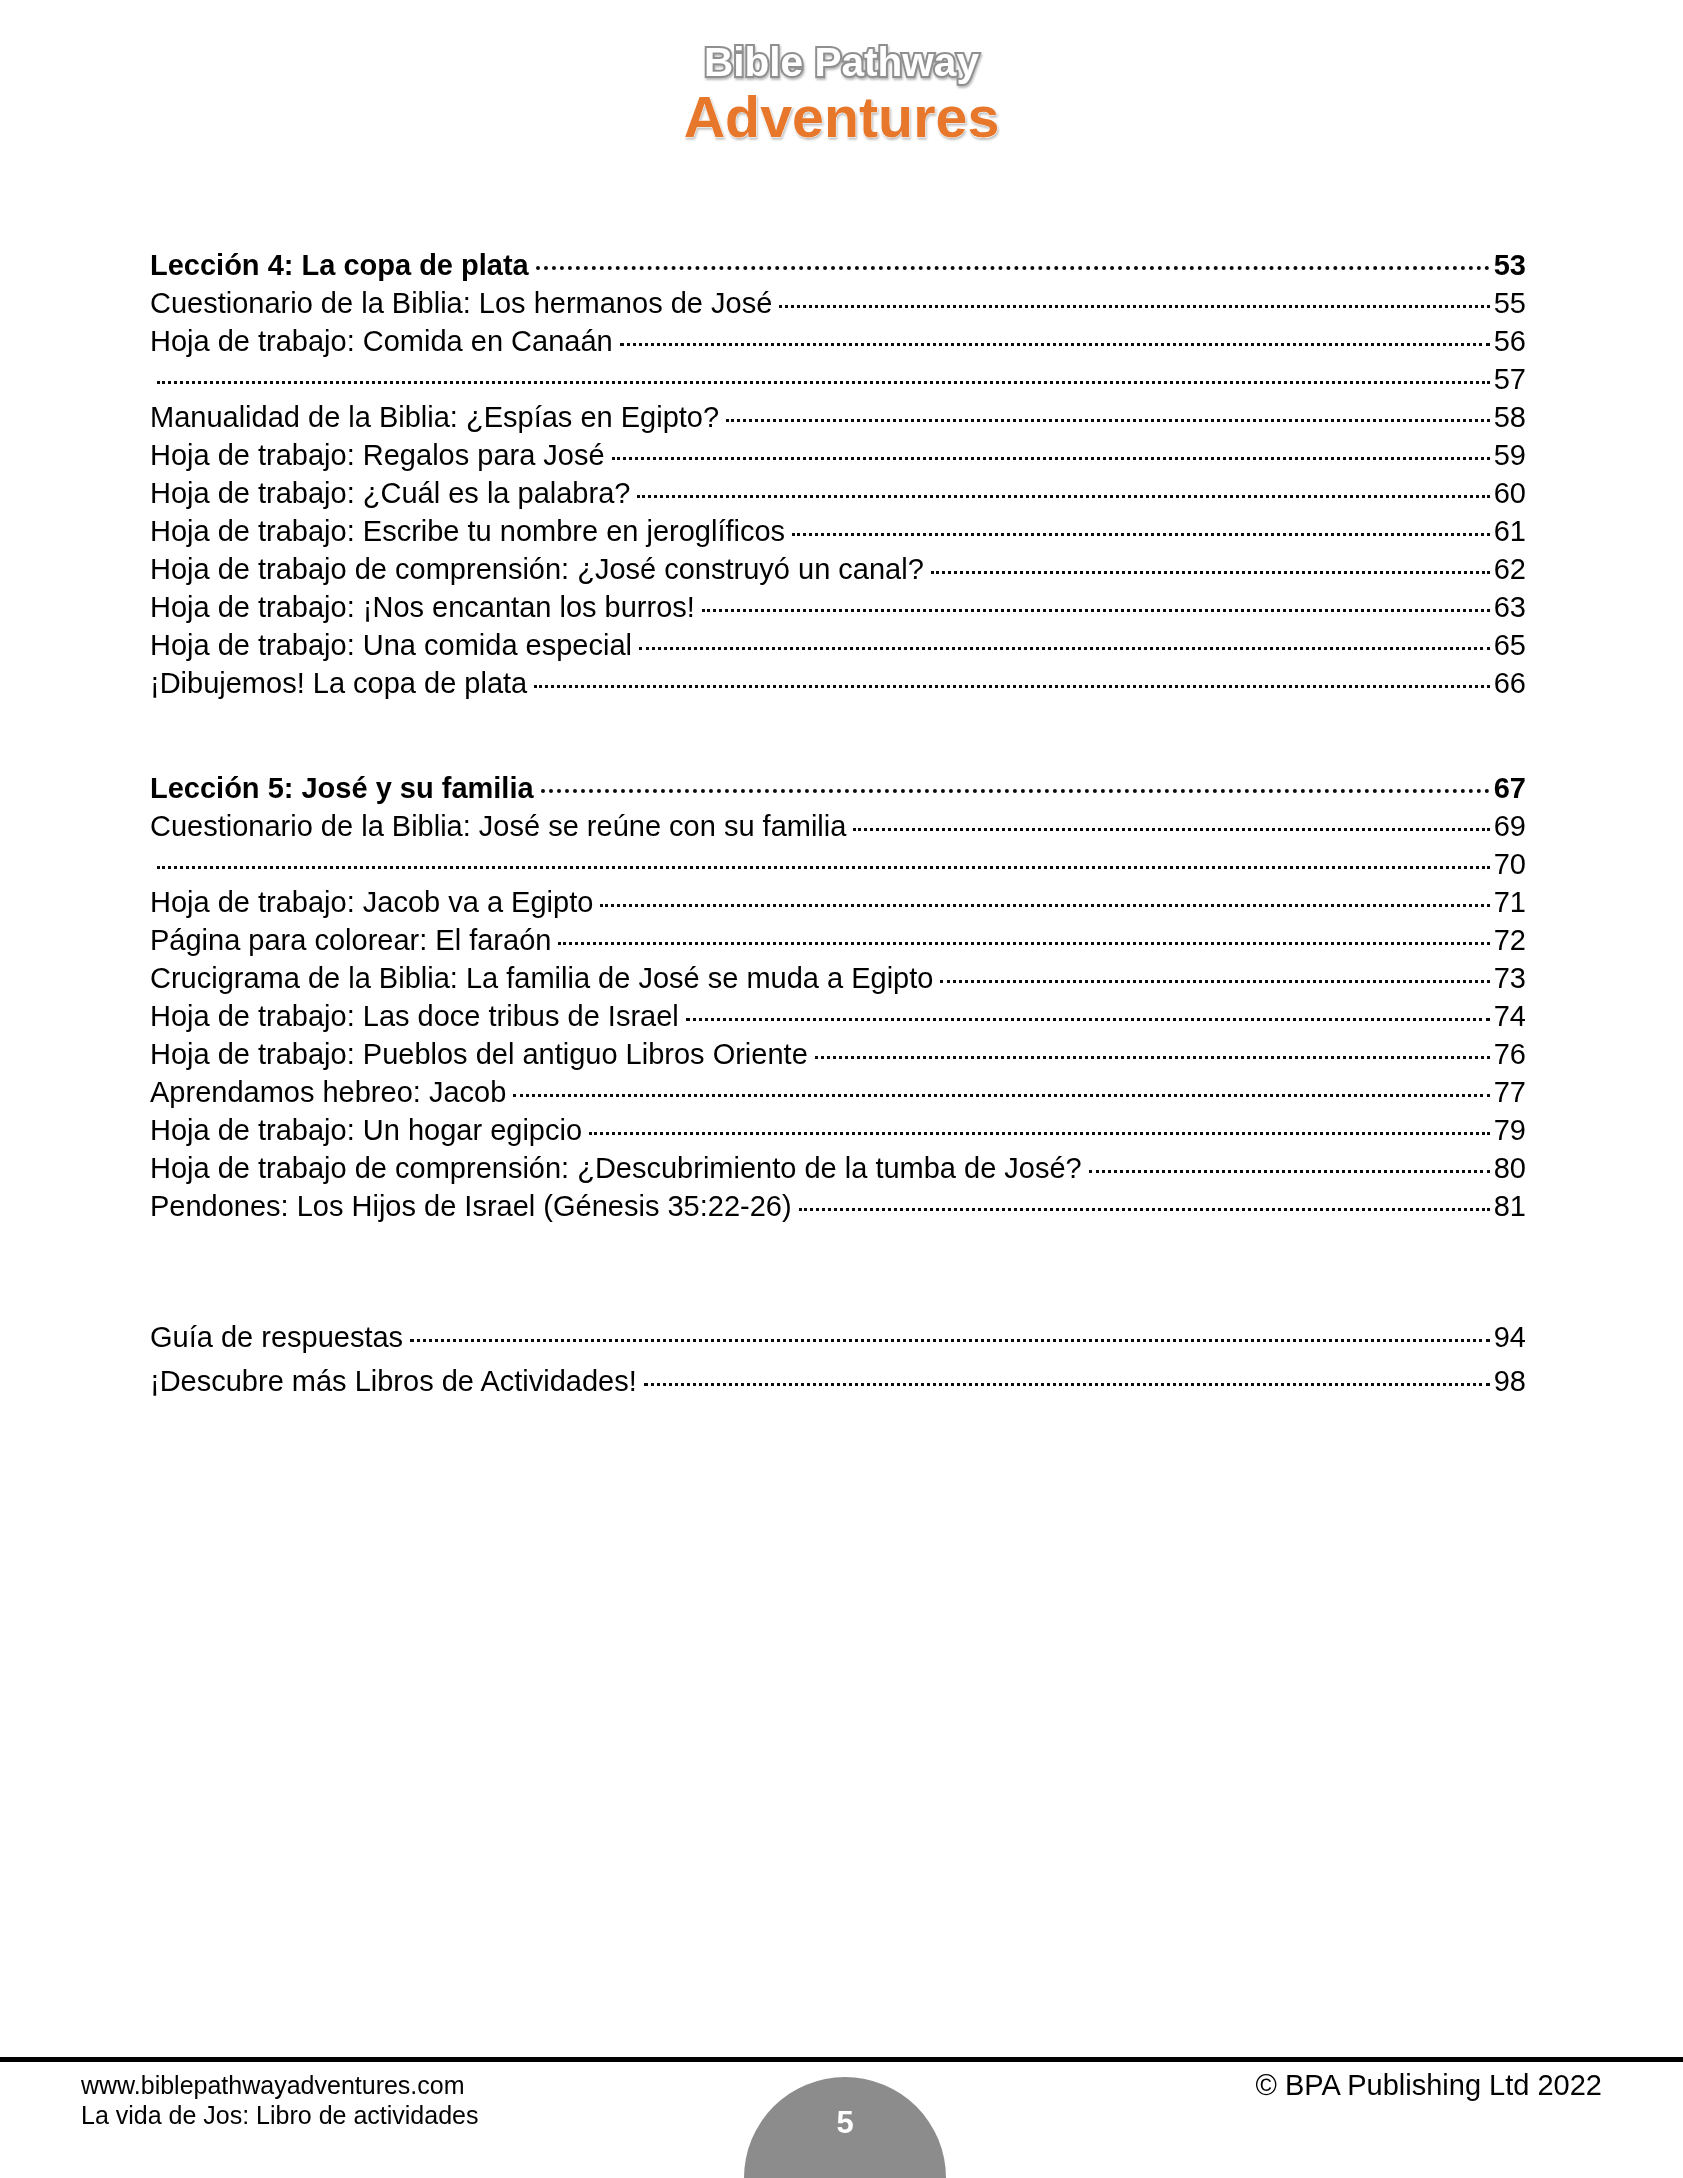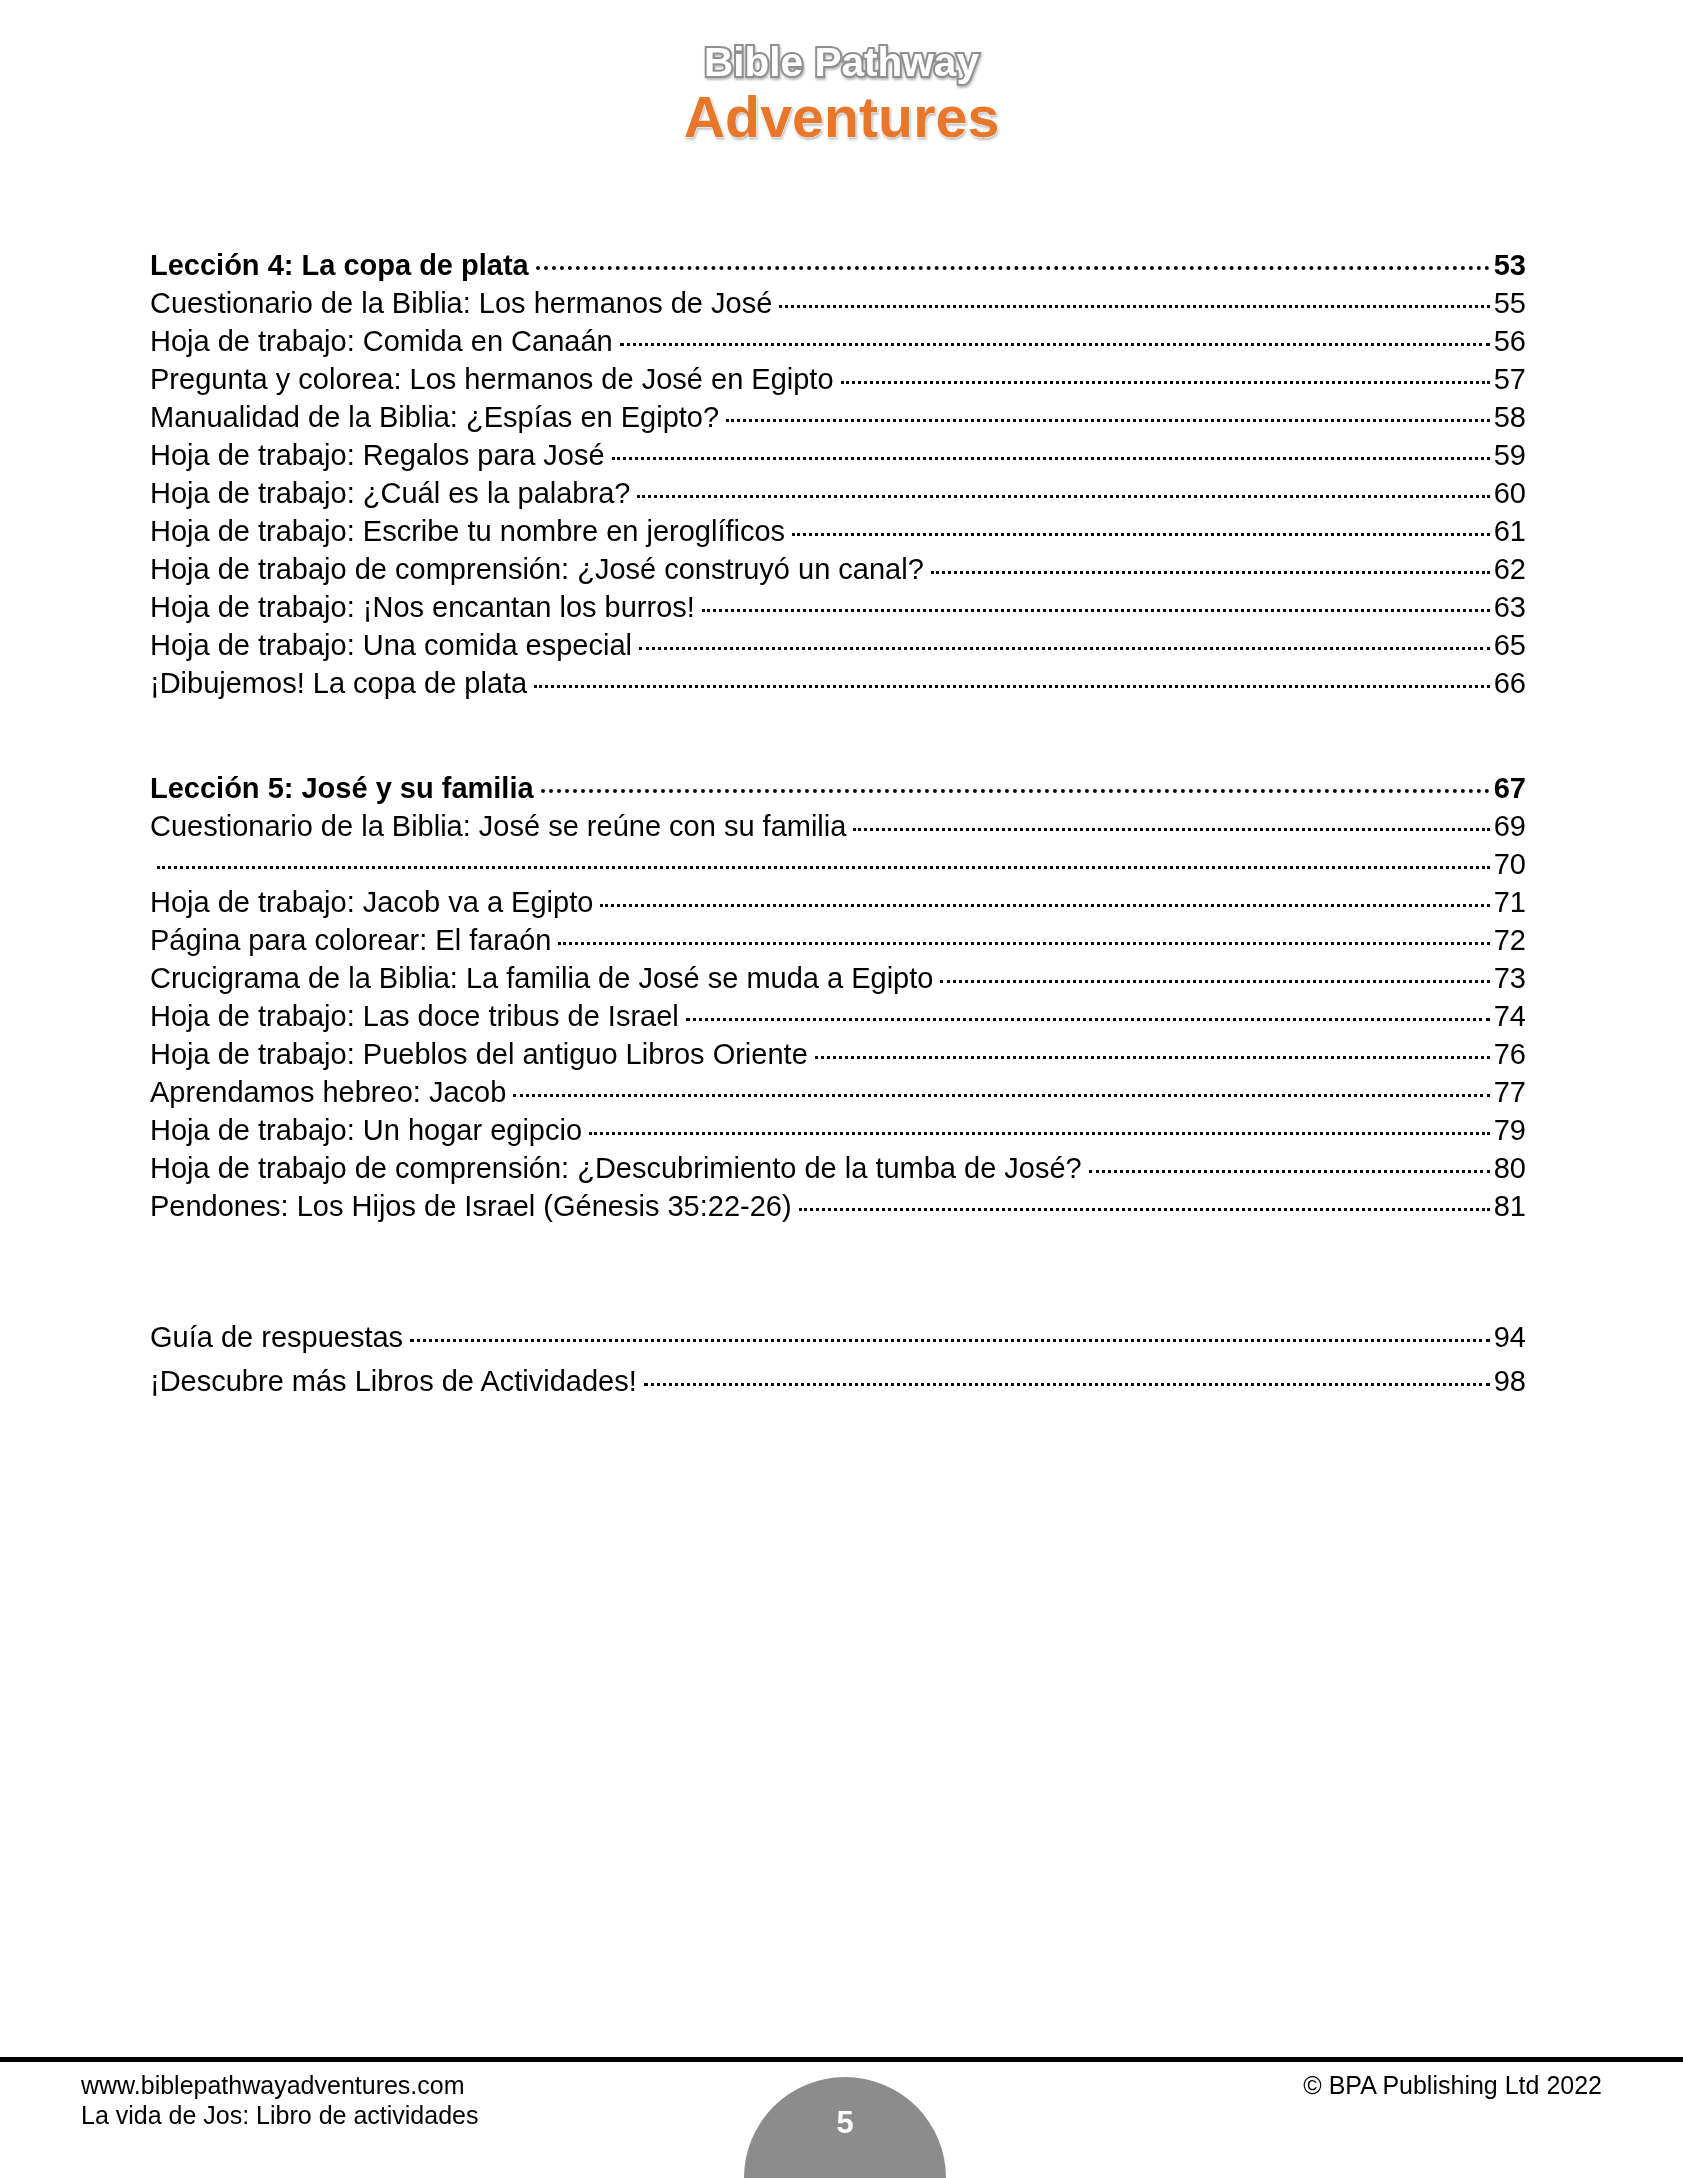--- a/index.html
+++ b/index.html
@@ -55,21 +55,21 @@
     background: #000;
   }
   .footer-left {
     position: absolute;
     left: 81px; top: 2070px;
     font-size: 25px; line-height: 30px;
   }
   .footer-right {
     position: absolute;
     right: 81px; top: 2070px;
-    font-size: 25px; line-height: 30px;
+    font-size: 29px; line-height: 30px;
     text-align: right;
   }
   .page-circle {
     position: absolute;
     left: 744px; top: 2077px;
     width: 202px; height: 202px;
     border-radius: 50%;
     text-align: center;
   }
   .page-circle .num {
@@ -101,21 +101,20 @@
         <span class="label">Cuestionario de la Biblia: Los hermanos de José</span>
         <span class="leader"></span>
         <span class="pagenum">55</span>
       </div>
       <div class="toc-row">
         <span class="label">Hoja de trabajo: Comida en Canaán</span>
         <span class="leader"></span>
         <span class="pagenum">56</span>
       </div>
       <div class="toc-row">
-        <span class="label">Pregunta y colorea: Los hermanos de José en Egipto</span>
         <span class="leader"></span>
         <span class="pagenum">57</span>
       </div>
       <div class="toc-row">
         <span class="label">Manualidad de la Biblia: ¿Espías en Egipto?</span>
         <span class="leader"></span>
         <span class="pagenum">58</span>
       </div>
       <div class="toc-row">
         <span class="label">Hoja de trabajo: Regalos para José</span>

